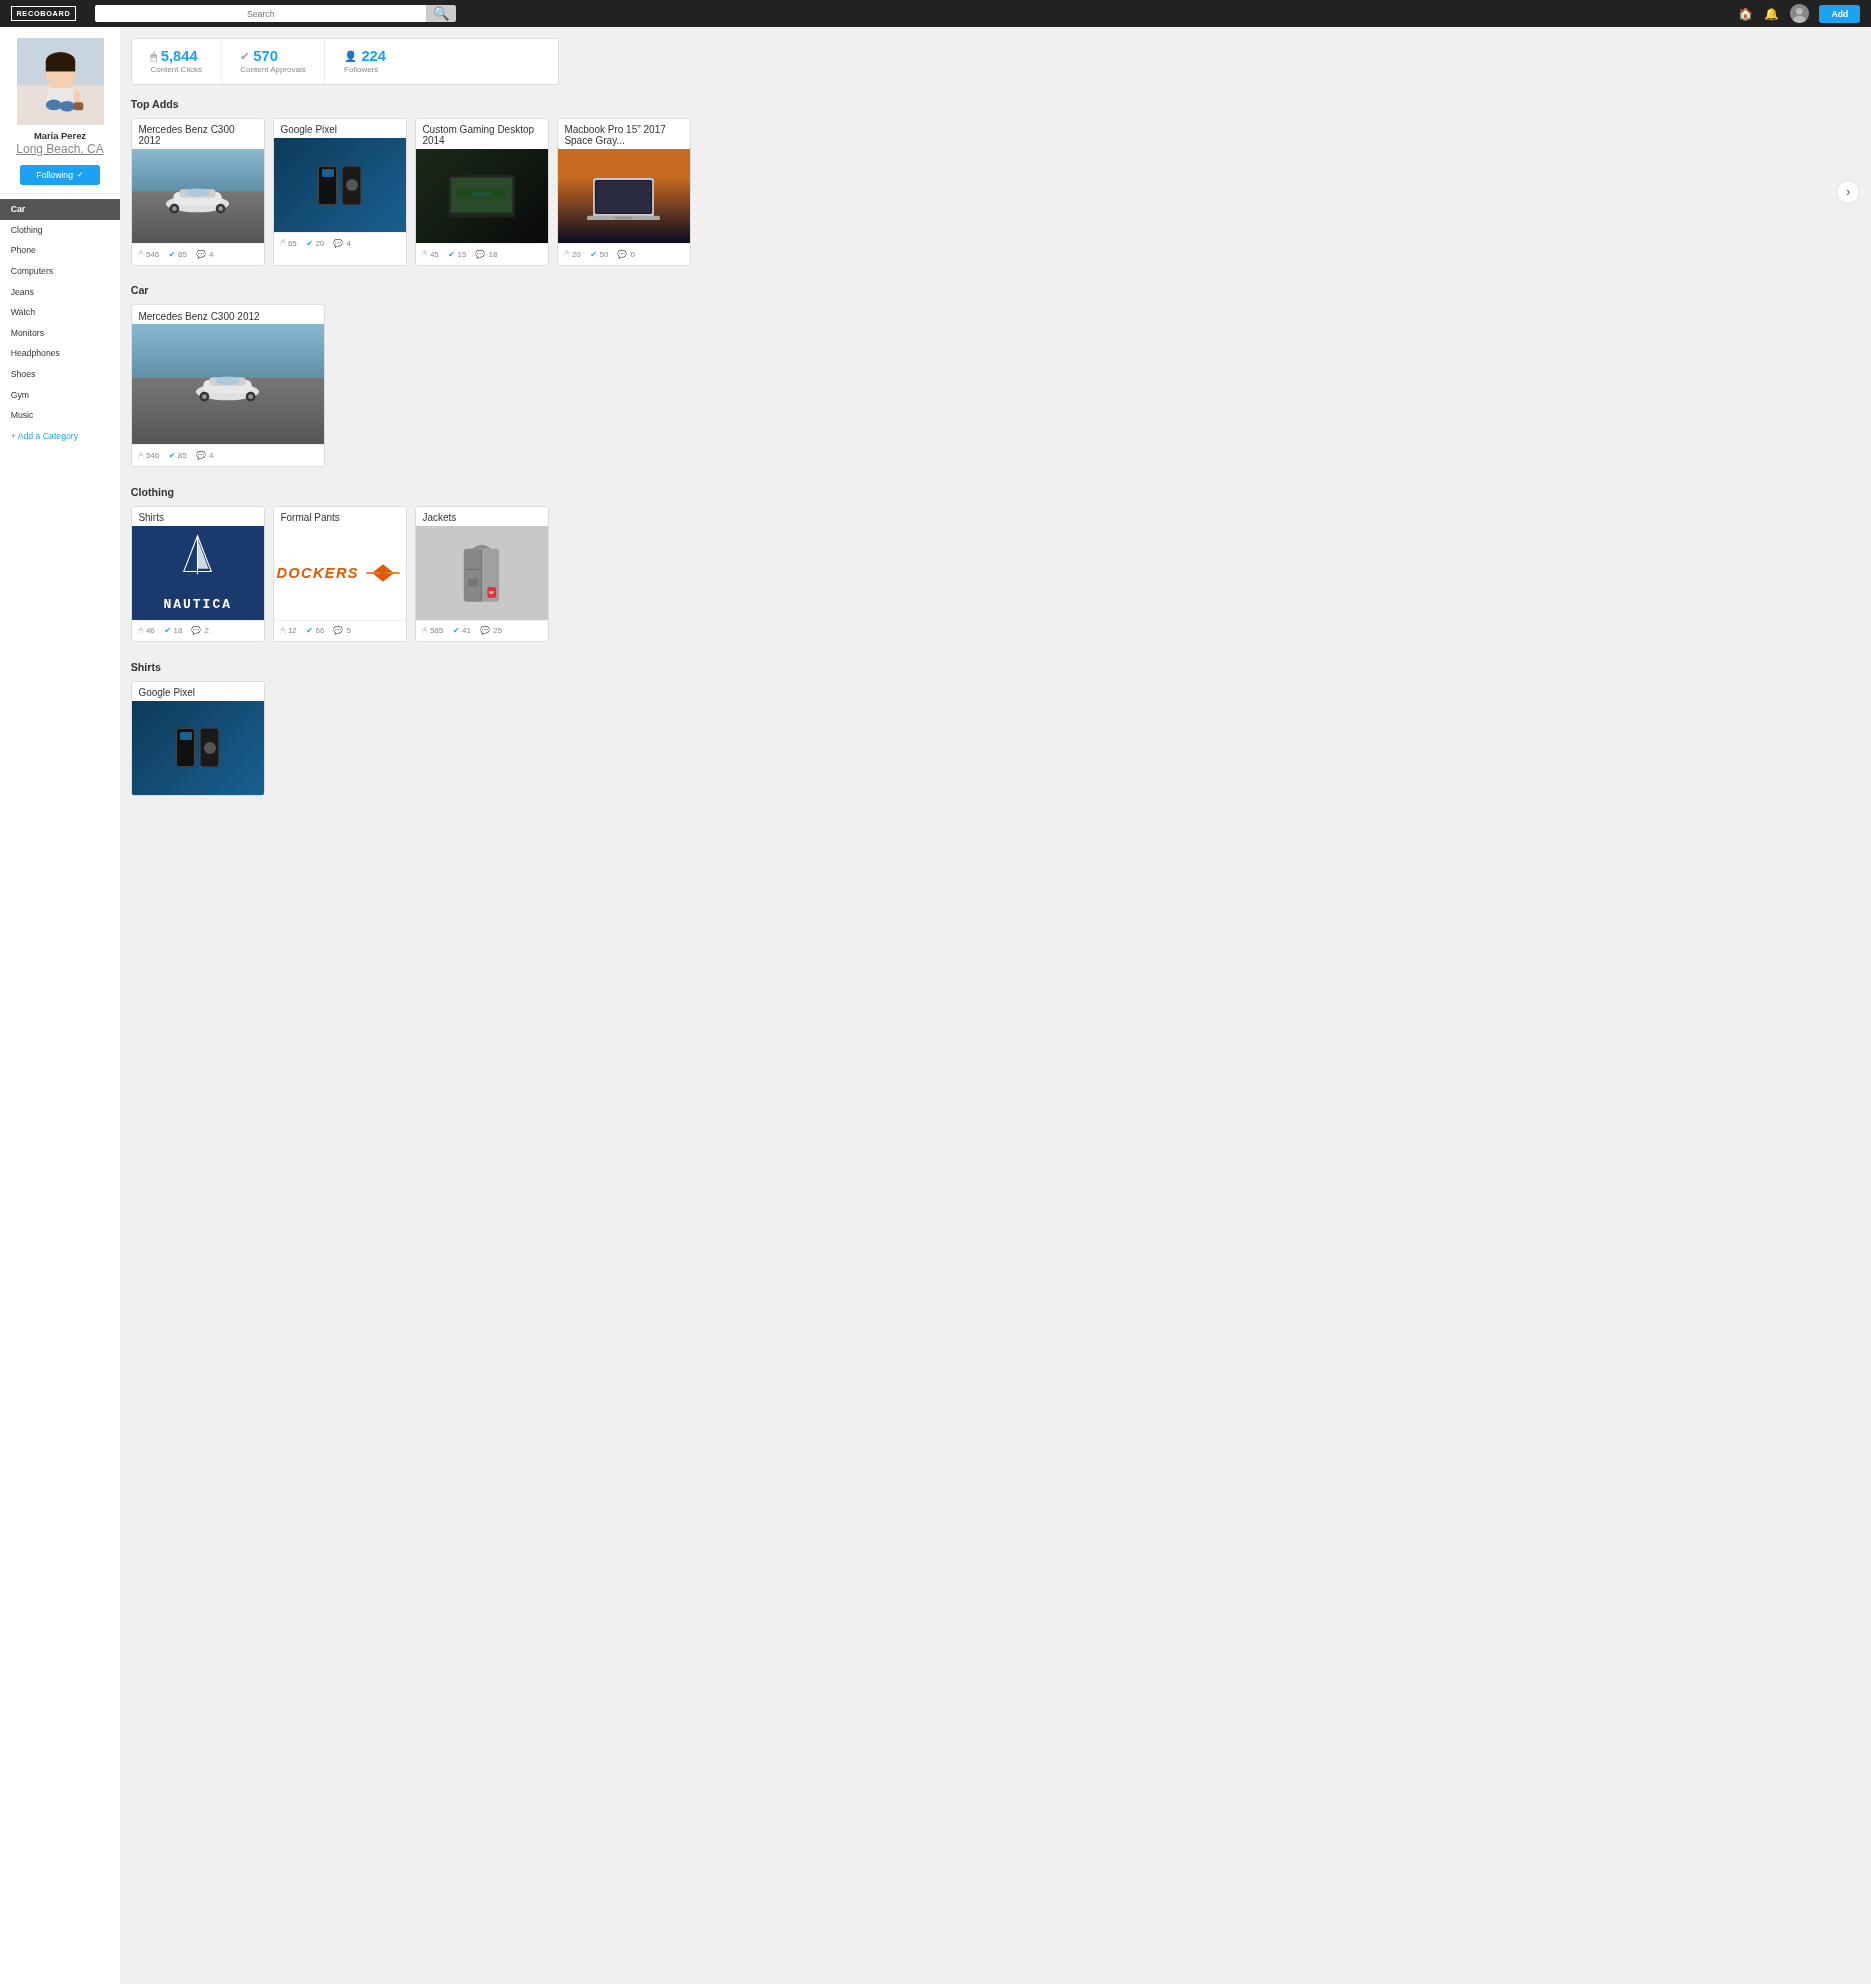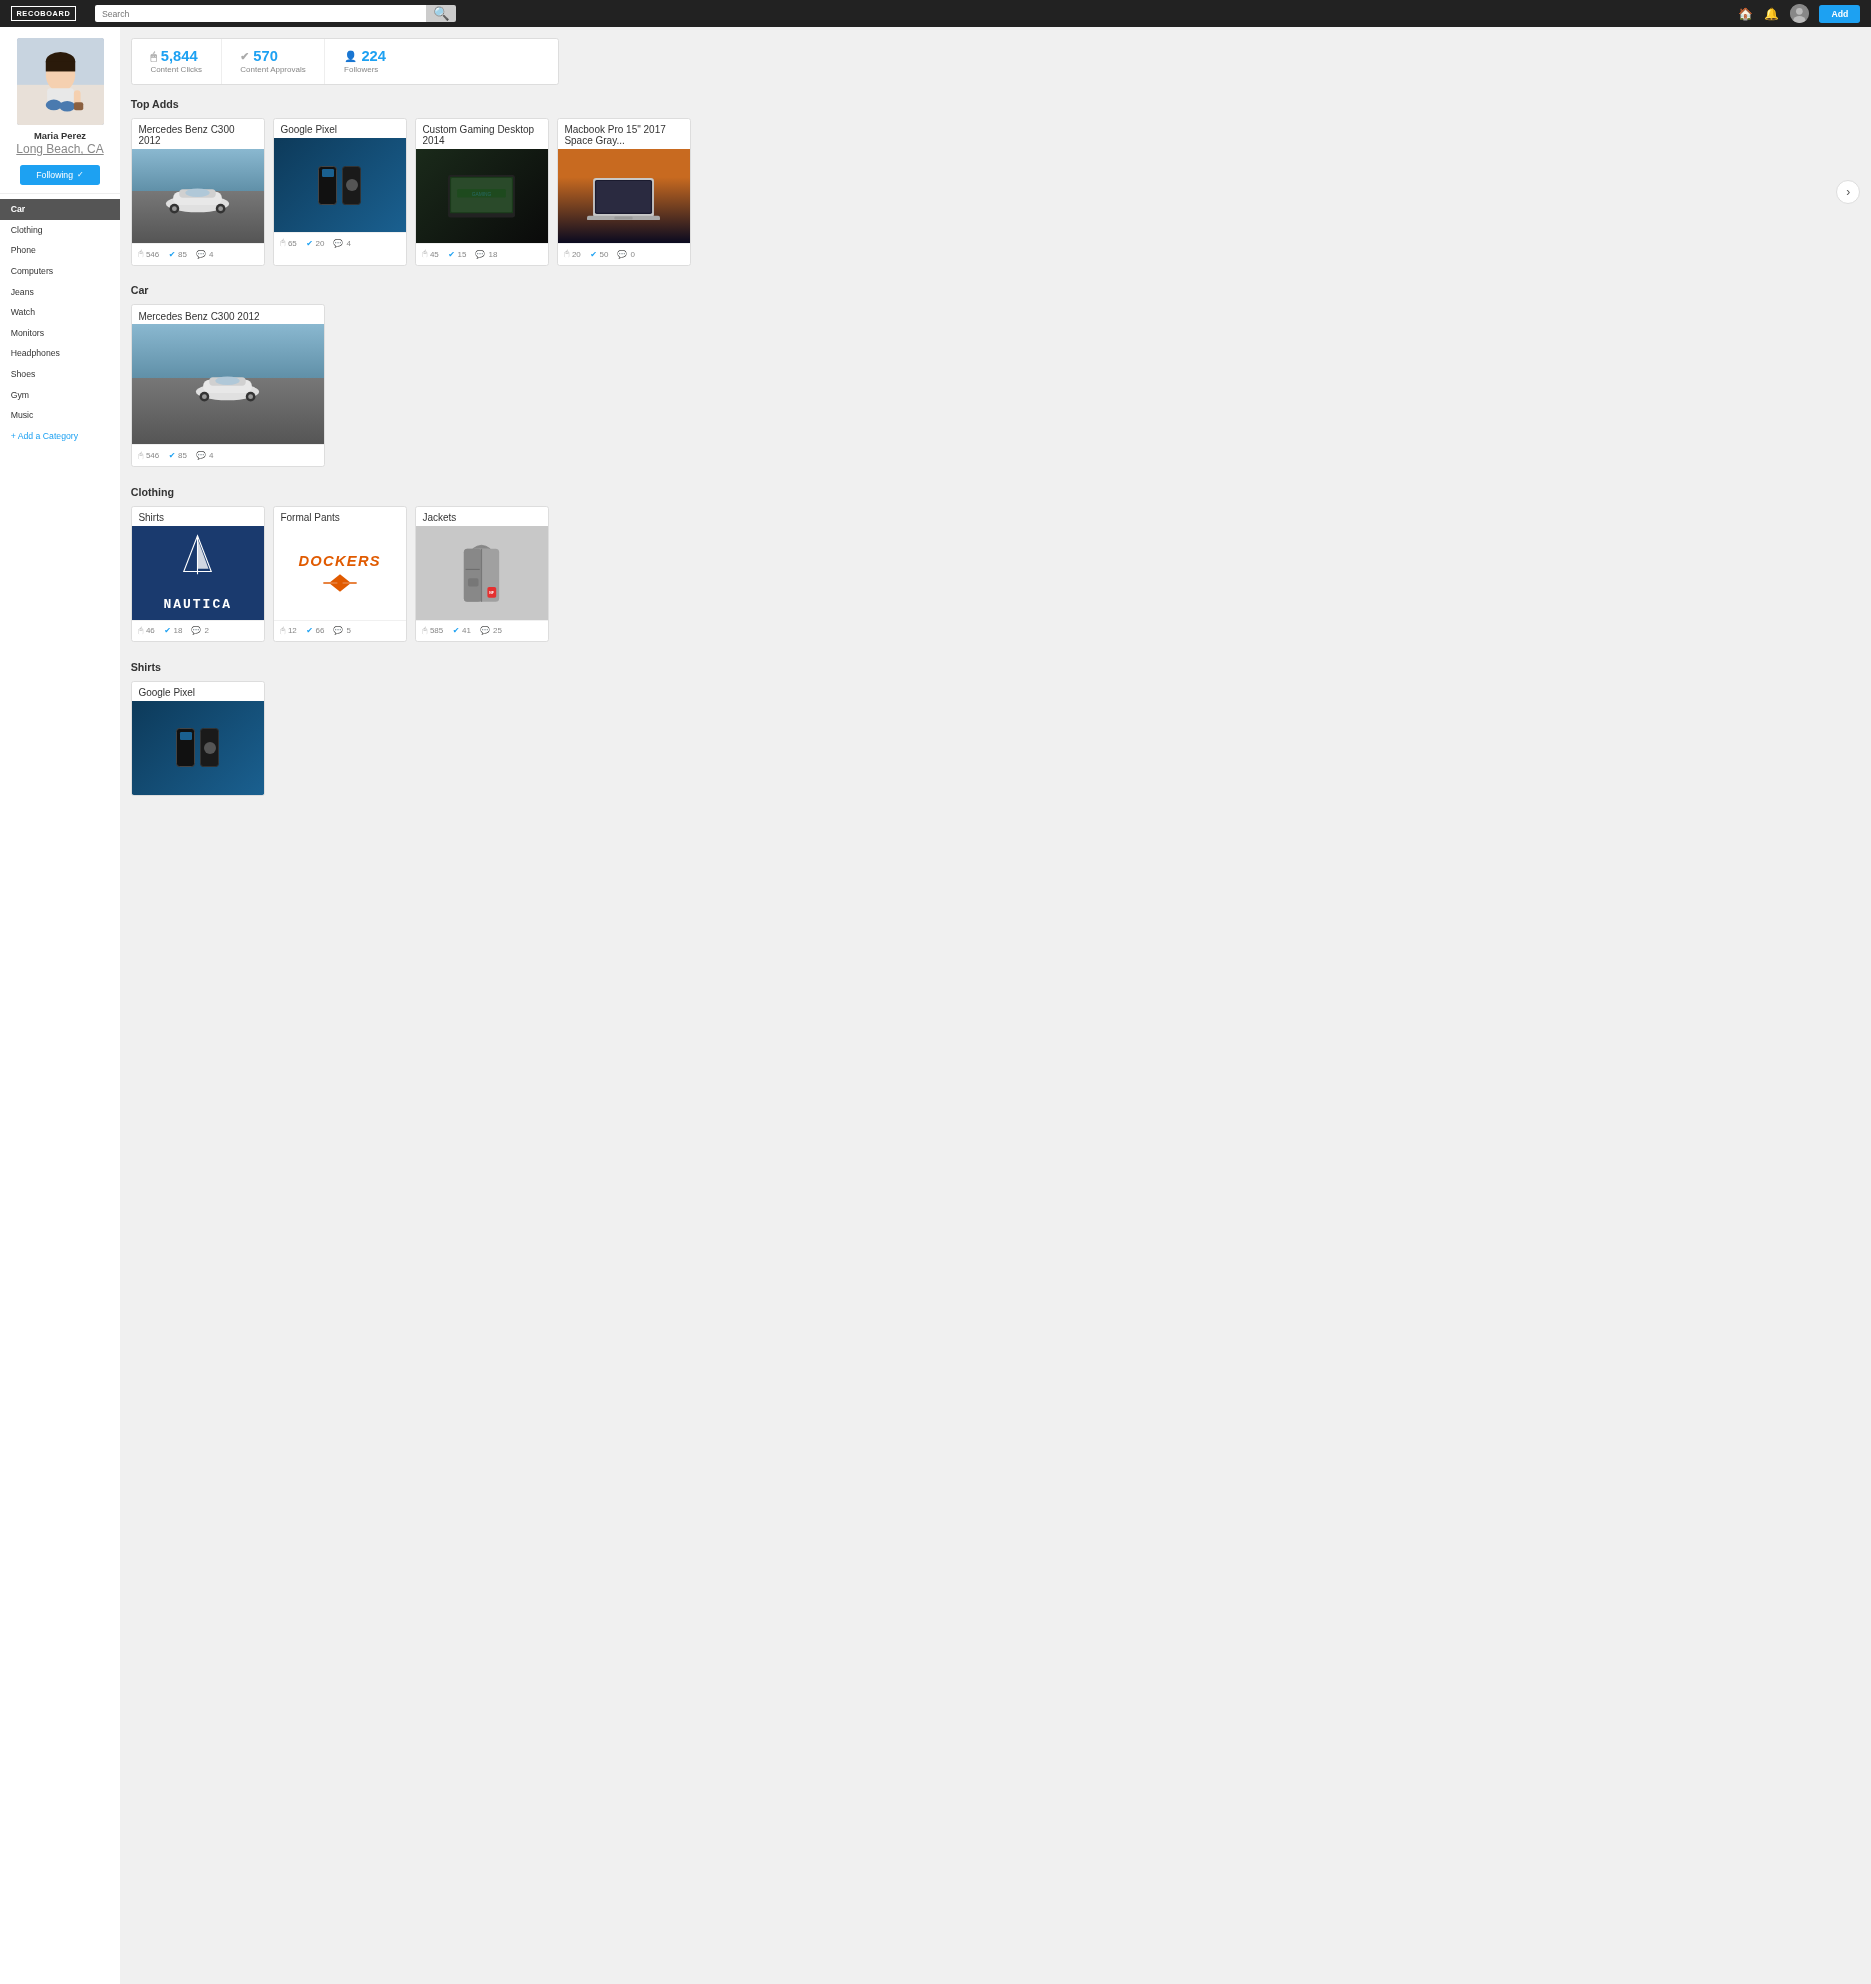--- a/index.html
+++ b/index.html
@@ -30,20 +30,21 @@
       max-width: 361px;
       display: flex;
     }
     .navbar-search-wrap input {
       flex: 1;
       border: none;
       border-radius: 2px 0 0 2px;
       padding: 3.3px 6.7px;
       font-size: 8.7px;
       outline: none;
+      text-align: center;
     }
     .navbar-search-btn {
       background: #ccc;
       border: none;
       border-radius: 0 2px 2px 0;
       padding: 0 6.7px;
       cursor: pointer;
       color: #555;
     }
     .navbar-icons {
@@ -501,21 +502,21 @@
     </div>
     <div class="product-card-footer">
       <span class="card-stat"><span>🖱</span> 46</span>
       <span class="card-stat"><span class="check-icon">✔</span> 18</span>
       <span class="card-stat"><span>💬</span> 2</span>
     </div>
   </div>
             <div class="product-card">
     <div class="product-card-title">Formal Pants</div>
     <div class="product-card-img" style="height:94px;">
-      <div style="width:100%;height:94px;background:#fff;display:flex;flex-direction:column;align-items:center;justify-content:center;gap:4px;">
+      <div style="width:100%;height:94px;background:#fff;display:flex;flex-direction:row;align-items:center;justify-content:center;gap:4px;">
       <div style="color:#e05a00;font-size:14.7px;font-weight:900;font-style:italic;letter-spacing:1.3px;">DOCKERS</div>
       <svg viewBox="0 0 60 30" width="40" height="20">
         <line x1="5" y1="15" x2="55" y2="15" stroke="#e05a00" stroke-width="2"></line>
         <polygon points="30,2 45,14 15,14" fill="#e05a00"></polygon>
         <polygon points="30,28 15,16 45,16" fill="#e05a00"></polygon>
         <circle cx="30" cy="15" r="4" fill="#e05a00"></circle>
       </svg>
     </div>
     </div>
     <div class="product-card-footer">

